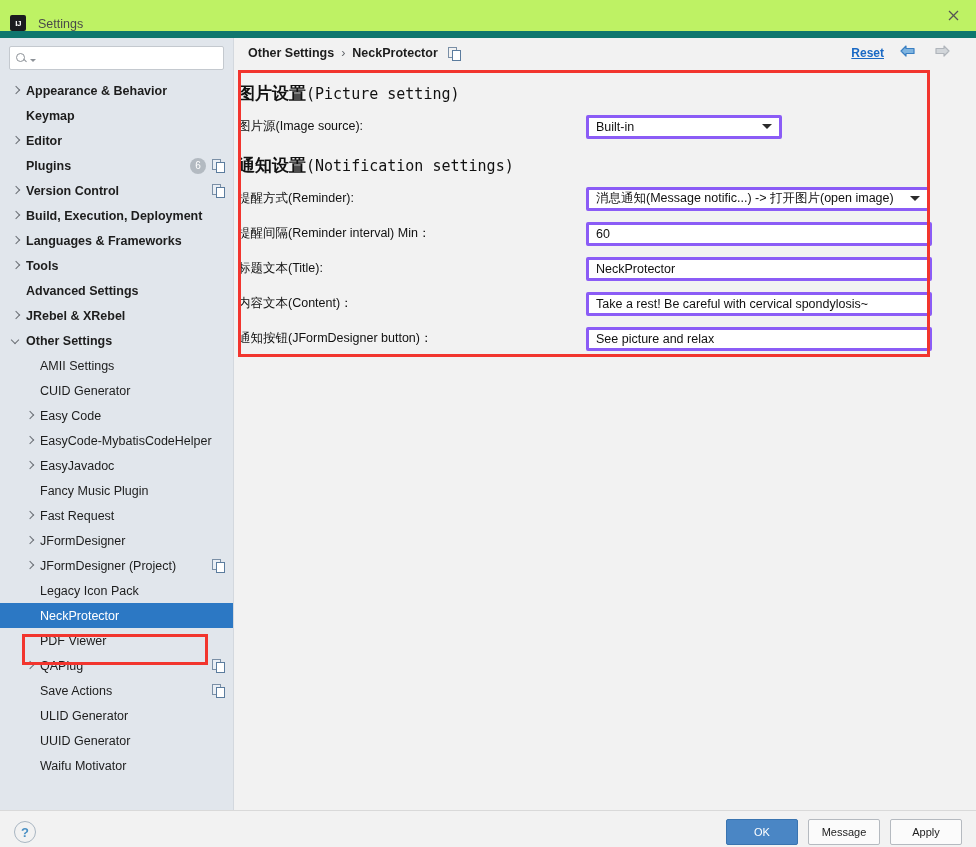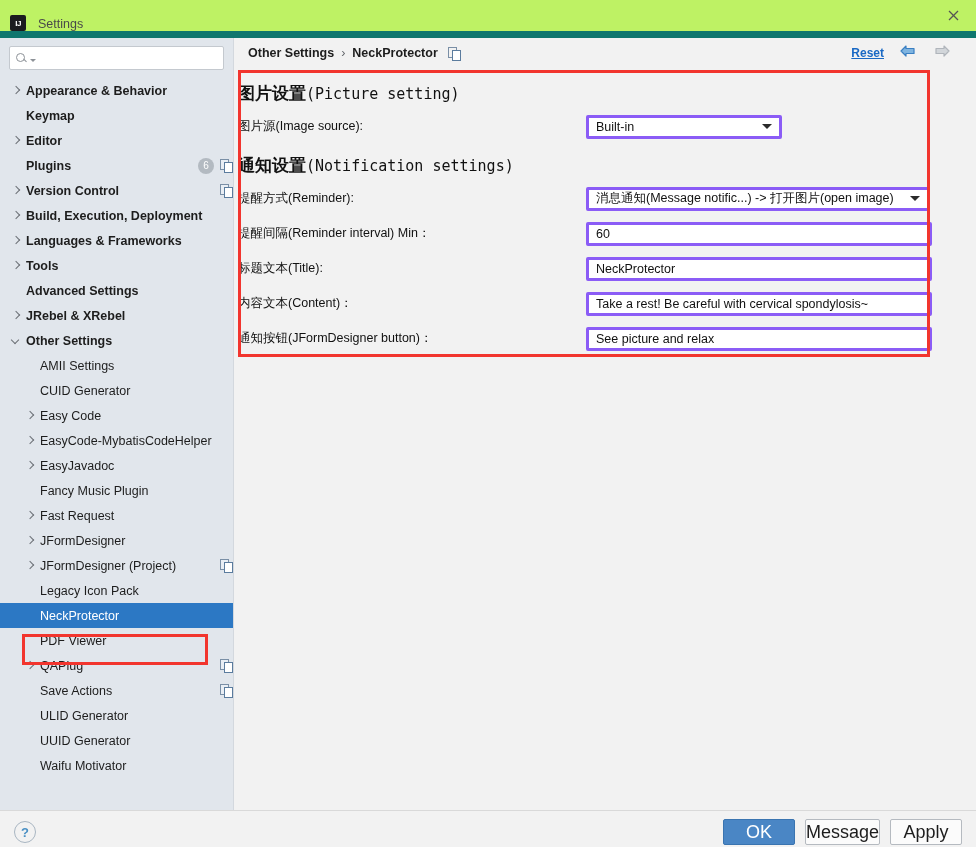--- a/index.html
+++ b/index.html
@@ -127,20 +127,21 @@
     margin-left: 3px;
   }
   .tree {
     padding-top: 2px;
   }
   .tree-row {
     height: 25px;
     display: flex;
     align-items: center;
     position: relative;
+    padding-right: 8px;
     box-sizing: border-box;
   }
   .tree-row .arrow {
     width: 9px;
     height: 9px;
     margin-left: 12px;
     margin-right: 5px;
     flex: none;
     position: relative;
   }
@@ -361,21 +362,21 @@
     margin-left: auto;
     display: flex;
     gap: 10px;
   }
   .btn {
     min-width: 72px;
     height: 26px;
     border: 1px solid #b5bac0;
     border-radius: 2px;
     background: #fbfbfb;
-    font-size: 18px;
+    font-size: 11px;
     color: #1d1d1d;
     display: flex;
     align-items: center;
     justify-content: center;
     cursor: pointer;
     box-sizing: border-box;
   }
   .btn.primary {
     background: #4a86c5;
     border-color: #3a74b0;

